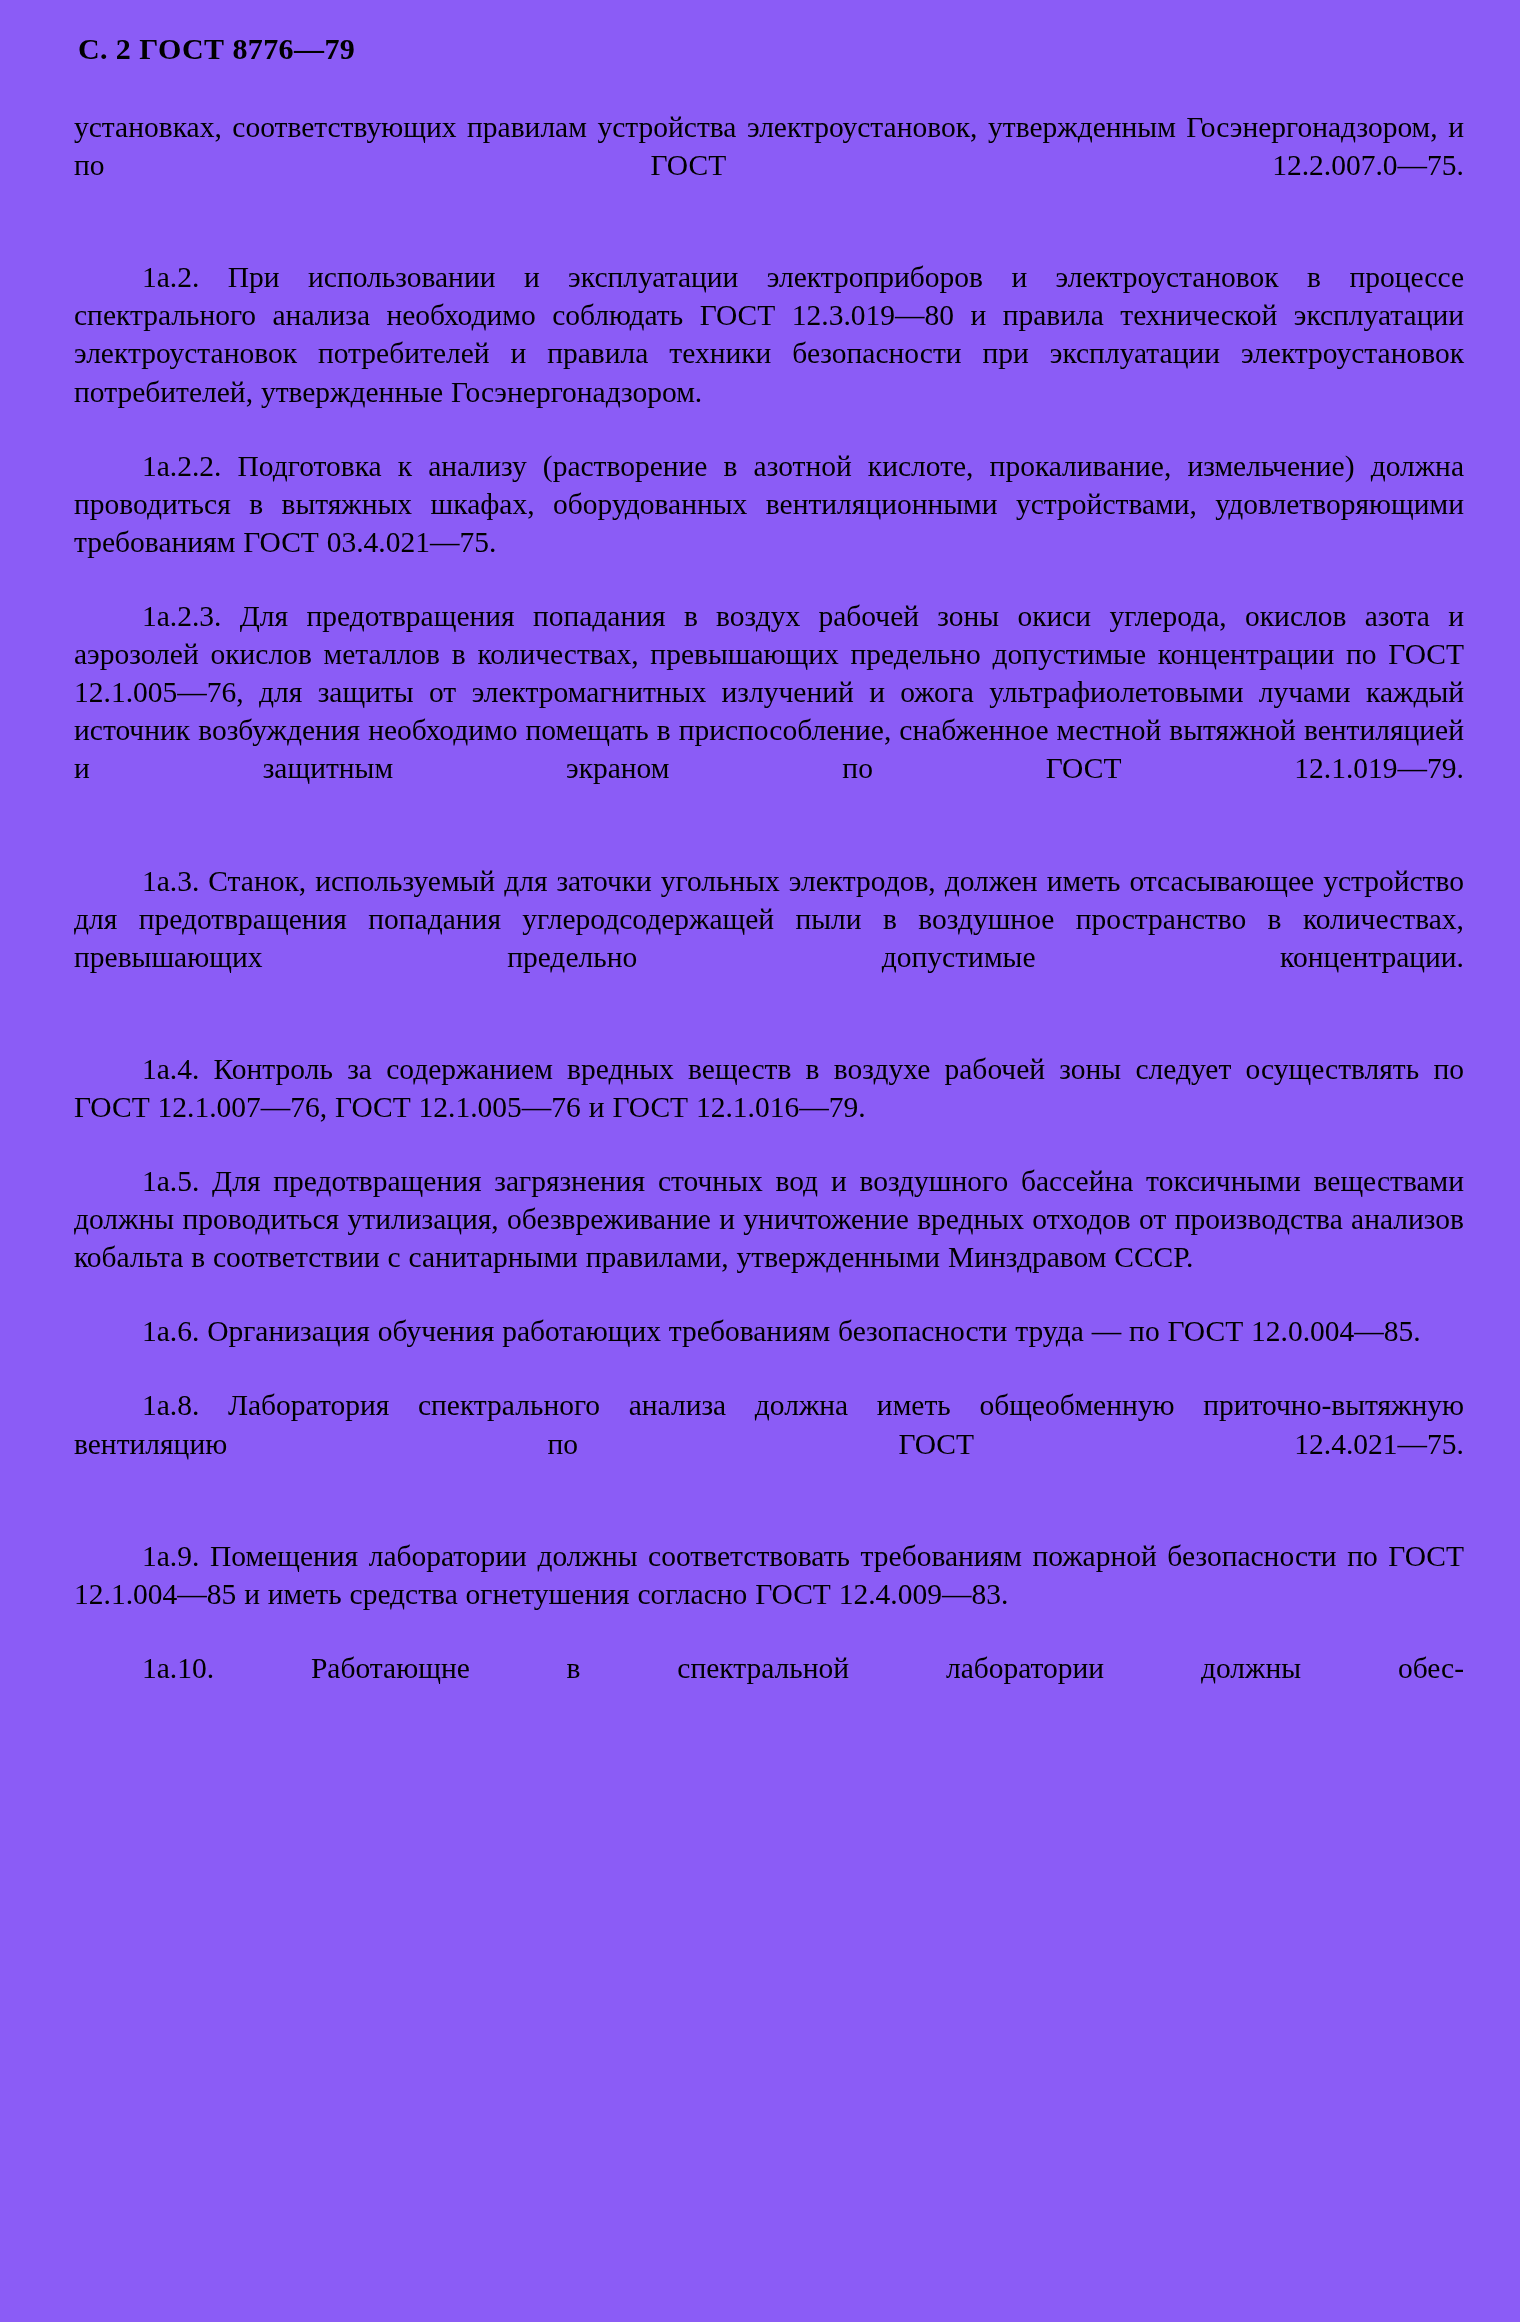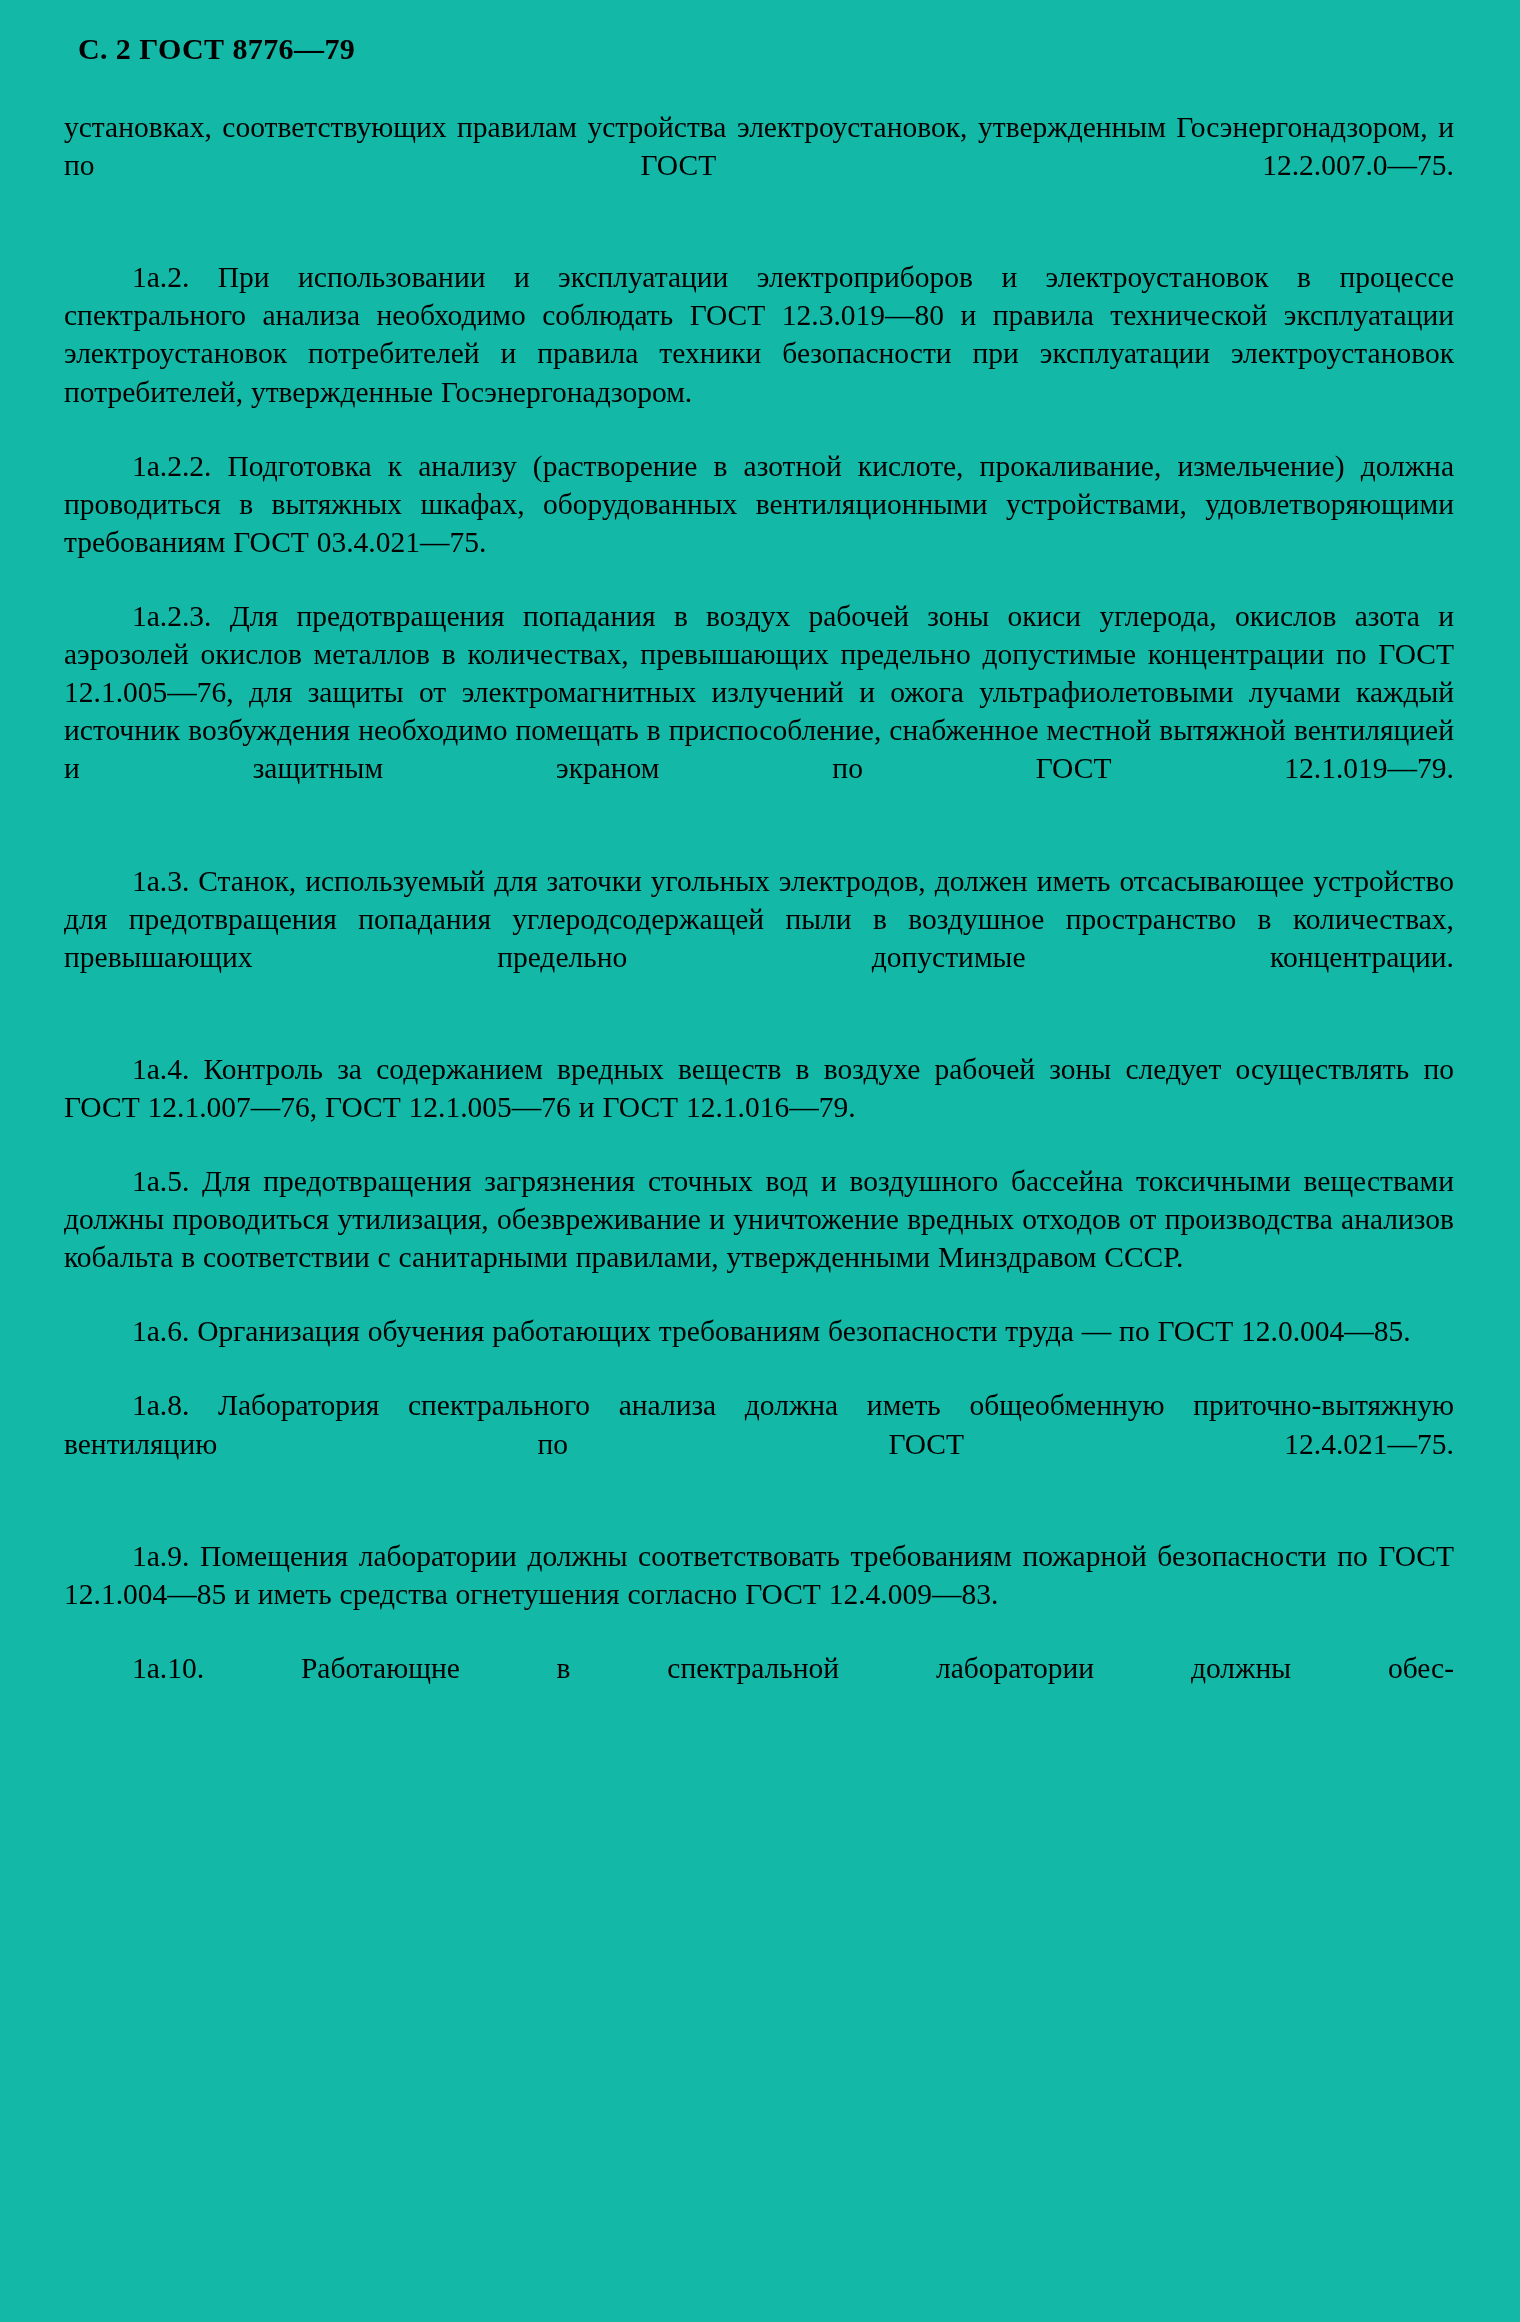--- a/index.html
+++ b/index.html
@@ -4,37 +4,37 @@
 <style>
   html, body {
     margin: 0;
     padding: 0;
     background: #ffffff;
   }
   .page {
     position: relative;
     width: 1520px;
     height: 2322px;
-    background: #14b8a6;
+    background: #8b5cf6;
     overflow: hidden;
     font-family: "Liberation Serif", "DejaVu Serif", serif;
     color: #000000;
   }
   .page-header {
     position: absolute;
     left: 78px;
     top: 32px;
     font-size: 30px;
     font-weight: bold;
     letter-spacing: 0.4px;
     white-space: nowrap;
   }
   .body-text {
     position: absolute;
-    left: 64px;
+    left: 74px;
     top: 108px;
     width: 1390px;
   }
   .para {
     margin: 0 0 0 0;
     font-size: 29.5px;
     line-height: 38.1px;
     text-align: justify;
     text-justify: inter-word;
     word-spacing: 0.5px;

